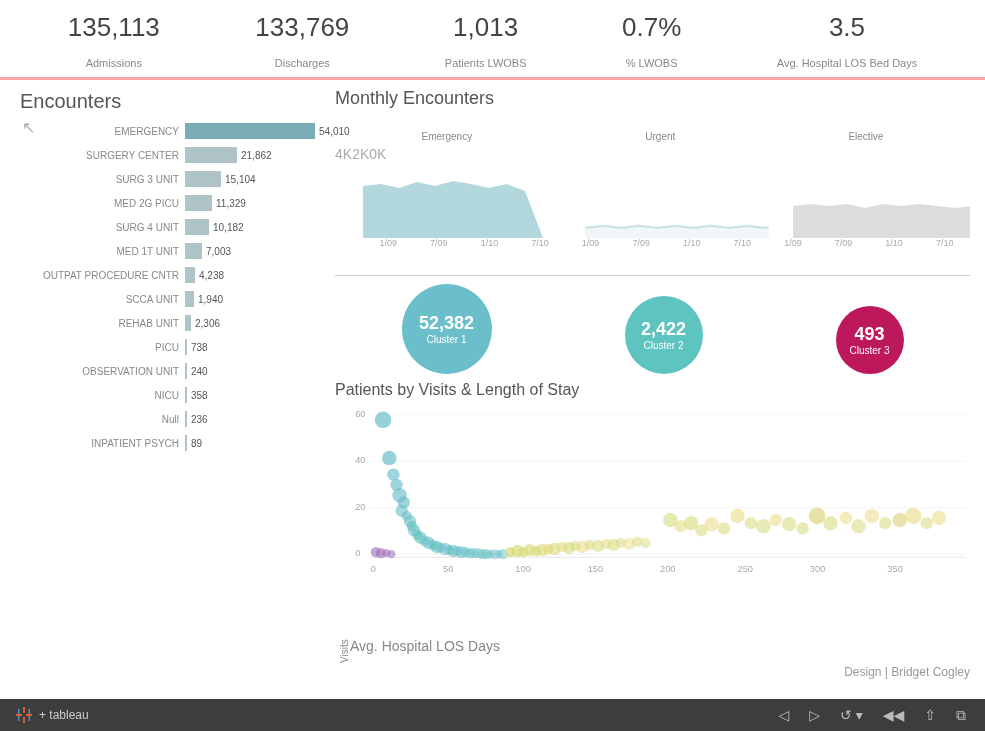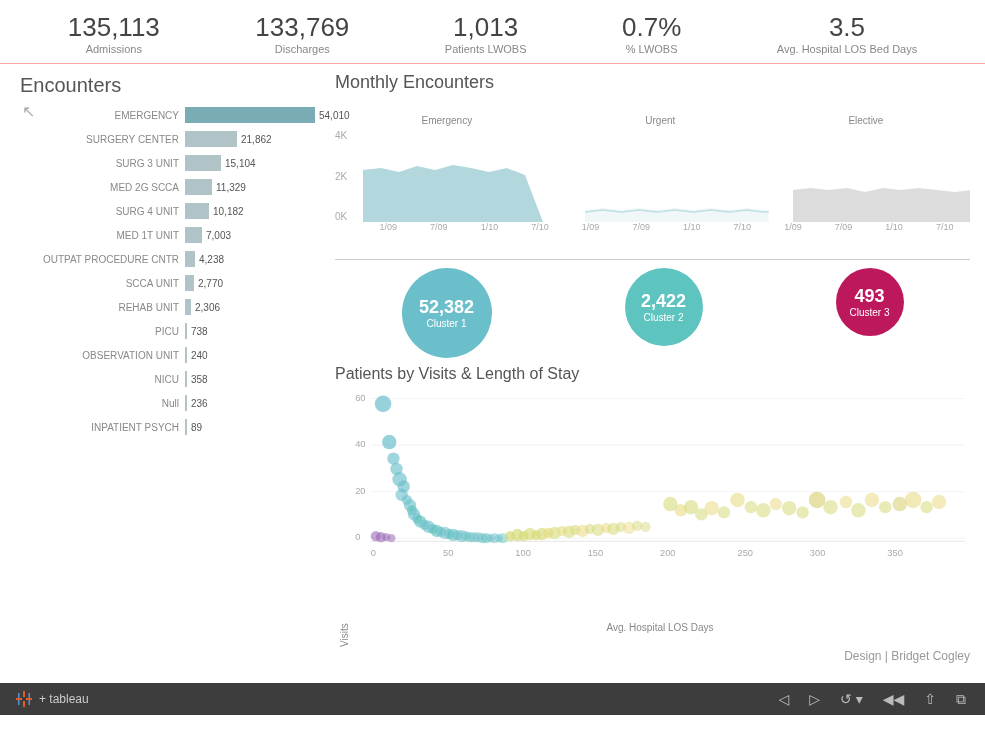--- a/index.html
+++ b/index.html
@@ -12,34 +12,34 @@
       font-size: 12px;
       color: #333;
     }
 
     
     .stats-bar {
       display: flex;
       justify-content: space-around;
       align-items: center;
       padding: 12px 20px 8px;
-      border-bottom: 1px solid #fca5a5;
+      border-bottom: 3px solid #fca5a5;
     }
     .stat-item {
       text-align: center;
     }
     .stat-value {
       font-size: 26px;
       font-weight: 300;
       color: #444;
     }
     .stat-label {
       font-size: 11px;
       color: #888;
-      margin-top: 0;
+      margin-top: 14px;
     }
 
     
     .main-content {
       display: flex;
       height: calc(731px - 80px - 32px);
     }
 
     
     .left-panel {
@@ -120,21 +120,21 @@
       justify-content: space-around;
       font-size: 10px;
       color: #888;
       margin-bottom: 4px;
     }
 
     
     .clusters {
       display: flex;
       justify-content: space-around;
-      align-items: flex-start;
+      align-items: flex-end;
       padding: 8px 0 5px;
     }
     .cluster-circle {
       border-radius: 50%;
       display: flex;
       flex-direction: column;
       align-items: center;
       justify-content: center;
       color: #fff;
     }
@@ -177,22 +177,22 @@
     }
     .scatter-plot {
       flex: 1;
       position: relative;
     }
     .scatter-svg {
       width: 100%;
       height: 230px;
     }
     .scatter-x-label {
-      text-align: center;
-      font-size: 10px;
+      text-align: left;
+      font-size: 14px;
       color: #888;
       margin-top: 2px;
     }
 
     
     .footer {
       height: 32px;
       background: #3d3d3d;
       display: flex;
       align-items: center;
@@ -273,21 +273,21 @@
           </div>
         </div>
         <div class="bar-row">
           <div class="bar-label">SURG 3 UNIT</div>
           <div class="bar-container">
             <div class="bar" style="width: 36px;"></div>
             <div class="bar-value">15,104</div>
           </div>
         </div>
         <div class="bar-row">
-          <div class="bar-label">MED 2G SCCA</div>
+          <div class="bar-label">MED 2G PICU</div>
           <div class="bar-container">
             <div class="bar" style="width: 27px;"></div>
             <div class="bar-value">11,329</div>
           </div>
         </div>
         <div class="bar-row">
           <div class="bar-label">SURG 4 UNIT</div>
           <div class="bar-container">
             <div class="bar" style="width: 24px;"></div>
             <div class="bar-value">10,182</div>
@@ -304,21 +304,21 @@
           <div class="bar-label">OUTPAT PROCEDURE CNTR</div>
           <div class="bar-container">
             <div class="bar" style="width: 10px;"></div>
             <div class="bar-value">4,238</div>
           </div>
         </div>
         <div class="bar-row">
           <div class="bar-label">SCCA UNIT</div>
           <div class="bar-container">
             <div class="bar" style="width: 9px;"></div>
-            <div class="bar-value">2,770</div>
+            <div class="bar-value">1,940</div>
           </div>
         </div>
         <div class="bar-row">
           <div class="bar-label">REHAB UNIT</div>
           <div class="bar-container">
             <div class="bar" style="width: 6px;"></div>
             <div class="bar-value">2,306</div>
           </div>
         </div>
         <div class="bar-row">
@@ -363,21 +363,21 @@
 
     <div class="section-title">Monthly Encounters</div>
 
     <div class="monthly-chart">
       <div class="chart-legend">
         <span>Emergency</span>
         <span>Urgent</span>
         <span>Elective</span>
       </div>
       <div style="display:flex; height:110px;">
-        <div style="width:28px; display:flex; flex-direction:column; justify-content:space-between; font-size:10px; color:#aaa; padding-bottom:18px;">
+        <div style="width:28px; display:flex; justify-content:space-between; font-size:14px; color:#aaa; padding-bottom:18px;">
           <span>4K</span>
           <span>2K</span>
           <span>0K</span>
         </div>
         <div style="flex:1; position:relative;">
           <svg width="100%" height="92" style="display:block;">
 
             <defs>
               <clipPath id="seg1">
                   <rect x="0" y="0" width="33%" height="92"></rect>

